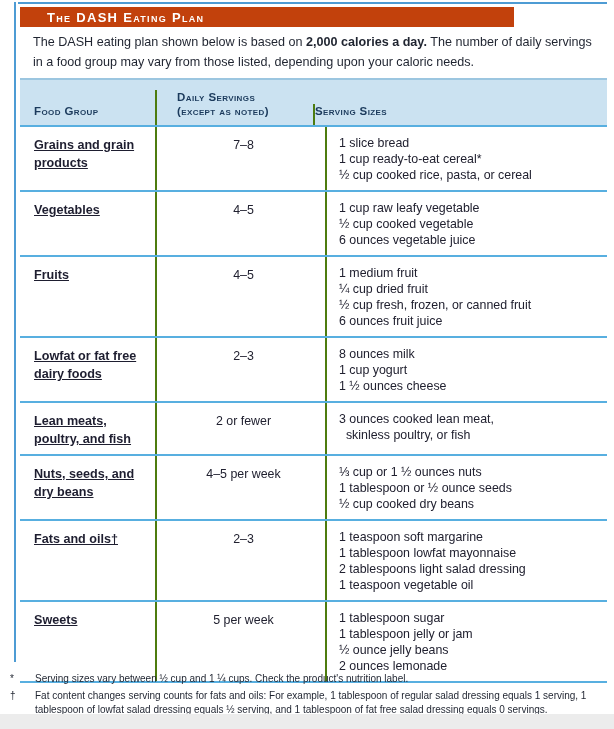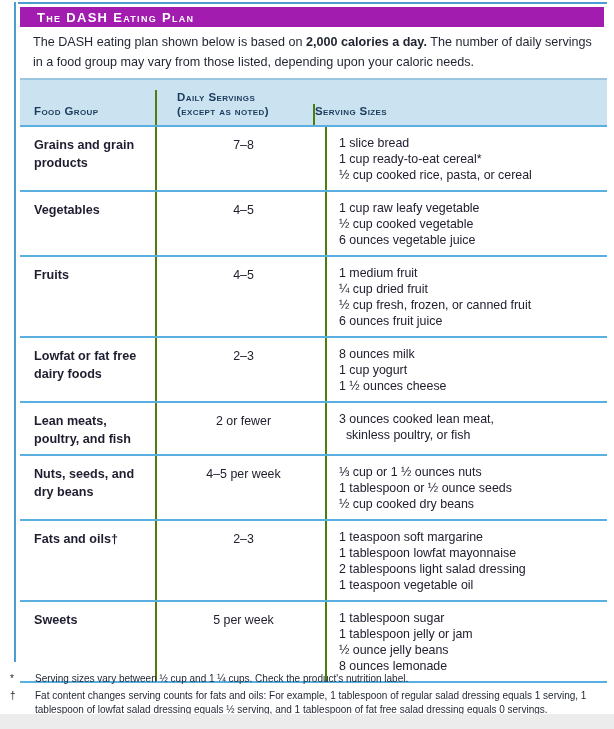--- a/index.html
+++ b/index.html
@@ -3,22 +3,22 @@
 <meta charset="utf-8">
 <style>
   html,body{margin:0;padding:0;background:#ffffff;}
   .page{
     position:relative;width:614px;height:729px;background:#ffffff;overflow:hidden;
     font-family:"Liberation Sans",sans-serif;color:#212130;
   }
   .top-rule{position:absolute;left:18px;top:2px;width:589px;height:2px;background:#4E9CD4;}
   .left-rule{position:absolute;left:14px;top:2px;width:2px;height:660px;background:#4E9CD4;}
   .title-bar{
-    position:absolute;left:20px;top:7px;width:584px;height:20px;background:#a21caf;
-    display:flex;align-items:center;padding-left:17px;box-sizing:border-box;
+    position:absolute;left:20px;top:7px;width:494px;height:20px;background:#c2410c;
+    display:flex;align-items:center;padding-left:27px;box-sizing:border-box;
   }
   .title-bar span{
     color:#ffffff;font-weight:bold;font-size:13px;letter-spacing:1.3px;
     font-variant:small-caps;line-height:1;
   }
   .intro{
     position:absolute;left:33px;top:33px;width:560px;margin:0;
     font-size:12.6px;line-height:19.5px;color:#1F2430;
   }
   .intro b{font-weight:bold;text-align:center;}
@@ -35,21 +35,21 @@
   .hlabel{
     font-variant:small-caps;font-weight:bold;font-size:11.5px;letter-spacing:0.4px;
     color:#1B3A5C;line-height:14px;display:block;
   }
   .thead .c1{padding-left:14px;}
   .thead .c2{padding-left:20px;}
   .thead .c3{padding-left:0;}
   .tbody .c1{padding:8px 6px 7px 14px;}
   .tbody .c2{padding:8px 4px 7px 21px;text-align:center;}
   .tbody .c3{padding:8px 6px 7px 12px;margin-left:12px;}
-  .food-group{font-weight:bold;font-size:12.6px;line-height:16px;color:#1E1E30;}
+  .food-group{font-weight:bold;font-size:12.6px;line-height:16px;color:#1E1E30;text-decoration:underline;}
   .servings{font-size:12.4px;line-height:16px;color:#212130;}
   .size-line{font-size:12.4px;line-height:16px;color:#212130;white-space:pre-wrap;}
   .footnotes{position:absolute;left:10px;top:672px;width:600px;}
   .footnote{display:flex;margin-bottom:2px;}
   .fn-marker{width:25px;flex:0 0 25px;font-size:10px;line-height:14.5px;color:#1F2430;}
   .fn-text{flex:1;font-size:10px;line-height:14.5px;color:#1F2430;}
   .bottom-strip{position:absolute;left:0;bottom:0;width:614px;height:15px;background:#ECECEC;}
 </style>
 </head>
 <body>
@@ -184,21 +184,21 @@
       <div class="cell c1">
         <span class="food-group">Sweets</span>
       </div>
       <div class="cell c2">
         <span class="servings">5 per week</span>
       </div>
       <div class="cell c3">
             <div class="size-line">1 tablespoon sugar</div>
             <div class="size-line">1 tablespoon jelly or jam</div>
             <div class="size-line">½ ounce jelly beans</div>
-            <div class="size-line">8 ounces lemonade</div>
+            <div class="size-line">2 ounces lemonade</div>
           </div>
     </div>
   </div>
   </div>
 
   <div class="footnotes">
     <div class="footnote">
       <span class="fn-marker">*</span>
       <span class="fn-text">Serving sizes vary between ½ cup and 1 ¼ cups. Check the product's nutrition label.</span>
     </div>

